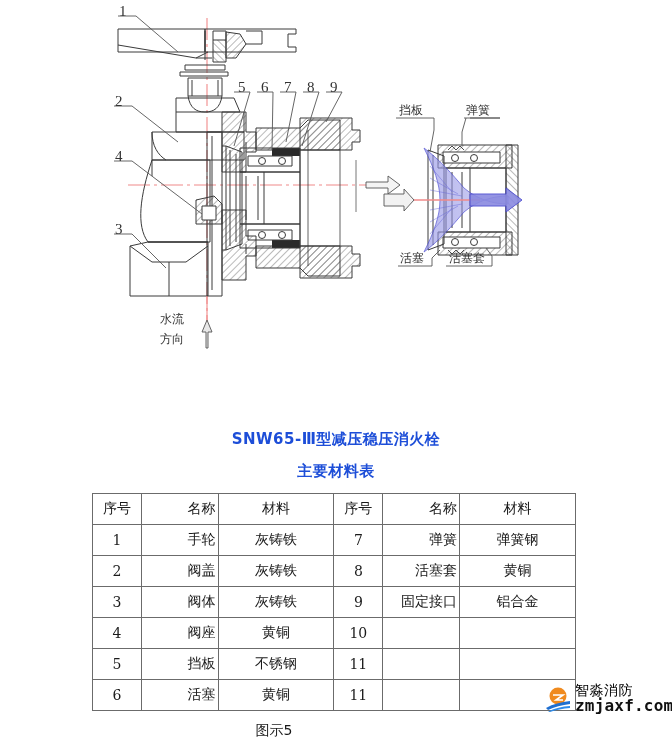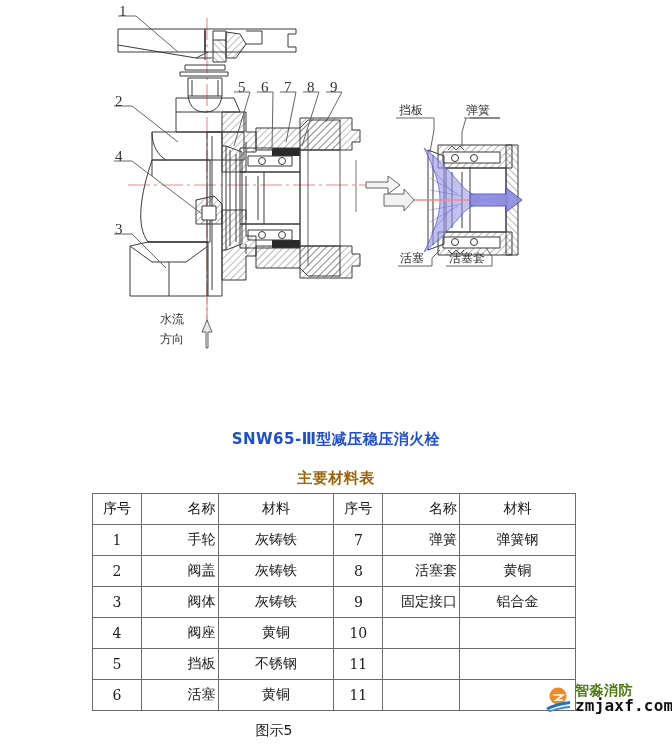--- a/index.html
+++ b/index.html
@@ -54,22 +54,21 @@
     font-weight: bold;
     letter-spacing: 0.5px;
     color: #1d4ed8;
   }
   #title-sub {
     top: 462px;
     font-family: Liberation Serif, serif;
     font-size: 15px;
     font-weight: bold;
     letter-spacing: 0.5px;
-    color: #a16207;
-    margin-top: 7px;
+    color: #1d4ed8;
   }
 
   
   #material-table {
     position: absolute;
     left: 92px;
     top: 493px;
     width: 484px;
     border-collapse: collapse;
     font-family: "DejaVu Serif", serif;
@@ -97,22 +96,22 @@
     gap: 4px;
   }
   #watermark .wm-text {
     display: flex;
     flex-direction: column;
     line-height: 1.05;
   }
   #watermark .wm-cn {
     font-family: "DejaVu Sans", sans-serif;
     font-size: 14px;
-    font-weight: bold;
-    color: #4d7c0f;
+    font-weight: normal;
+    color: #000000;
     letter-spacing: 0.5px;
   }
   #watermark .wm-url {
     font-family: "DejaVu Sans Mono", monospace;
     font-size: 16px;
     font-weight: bold;
     color: #111;
     letter-spacing: 0.2px;
   }
 

